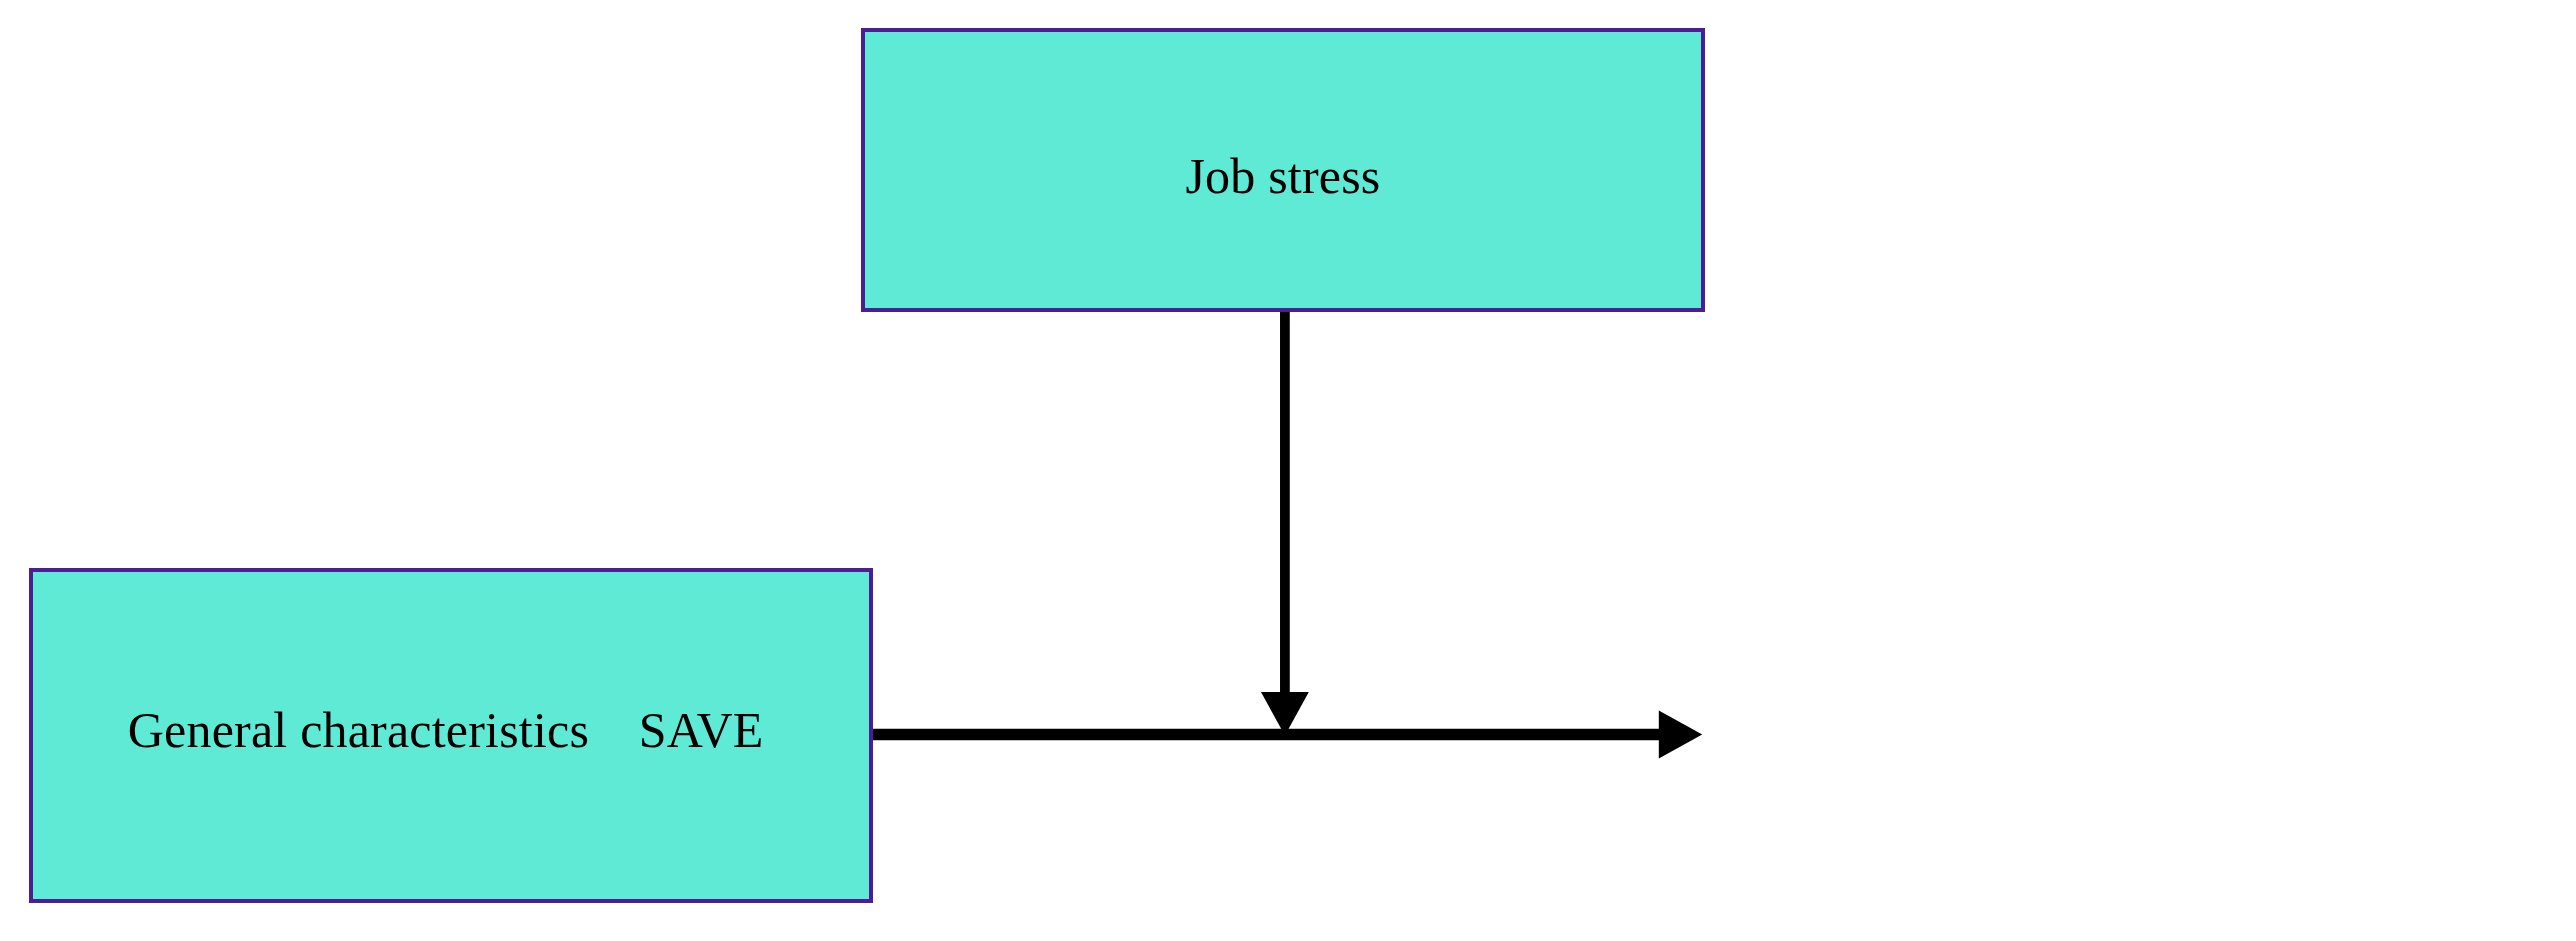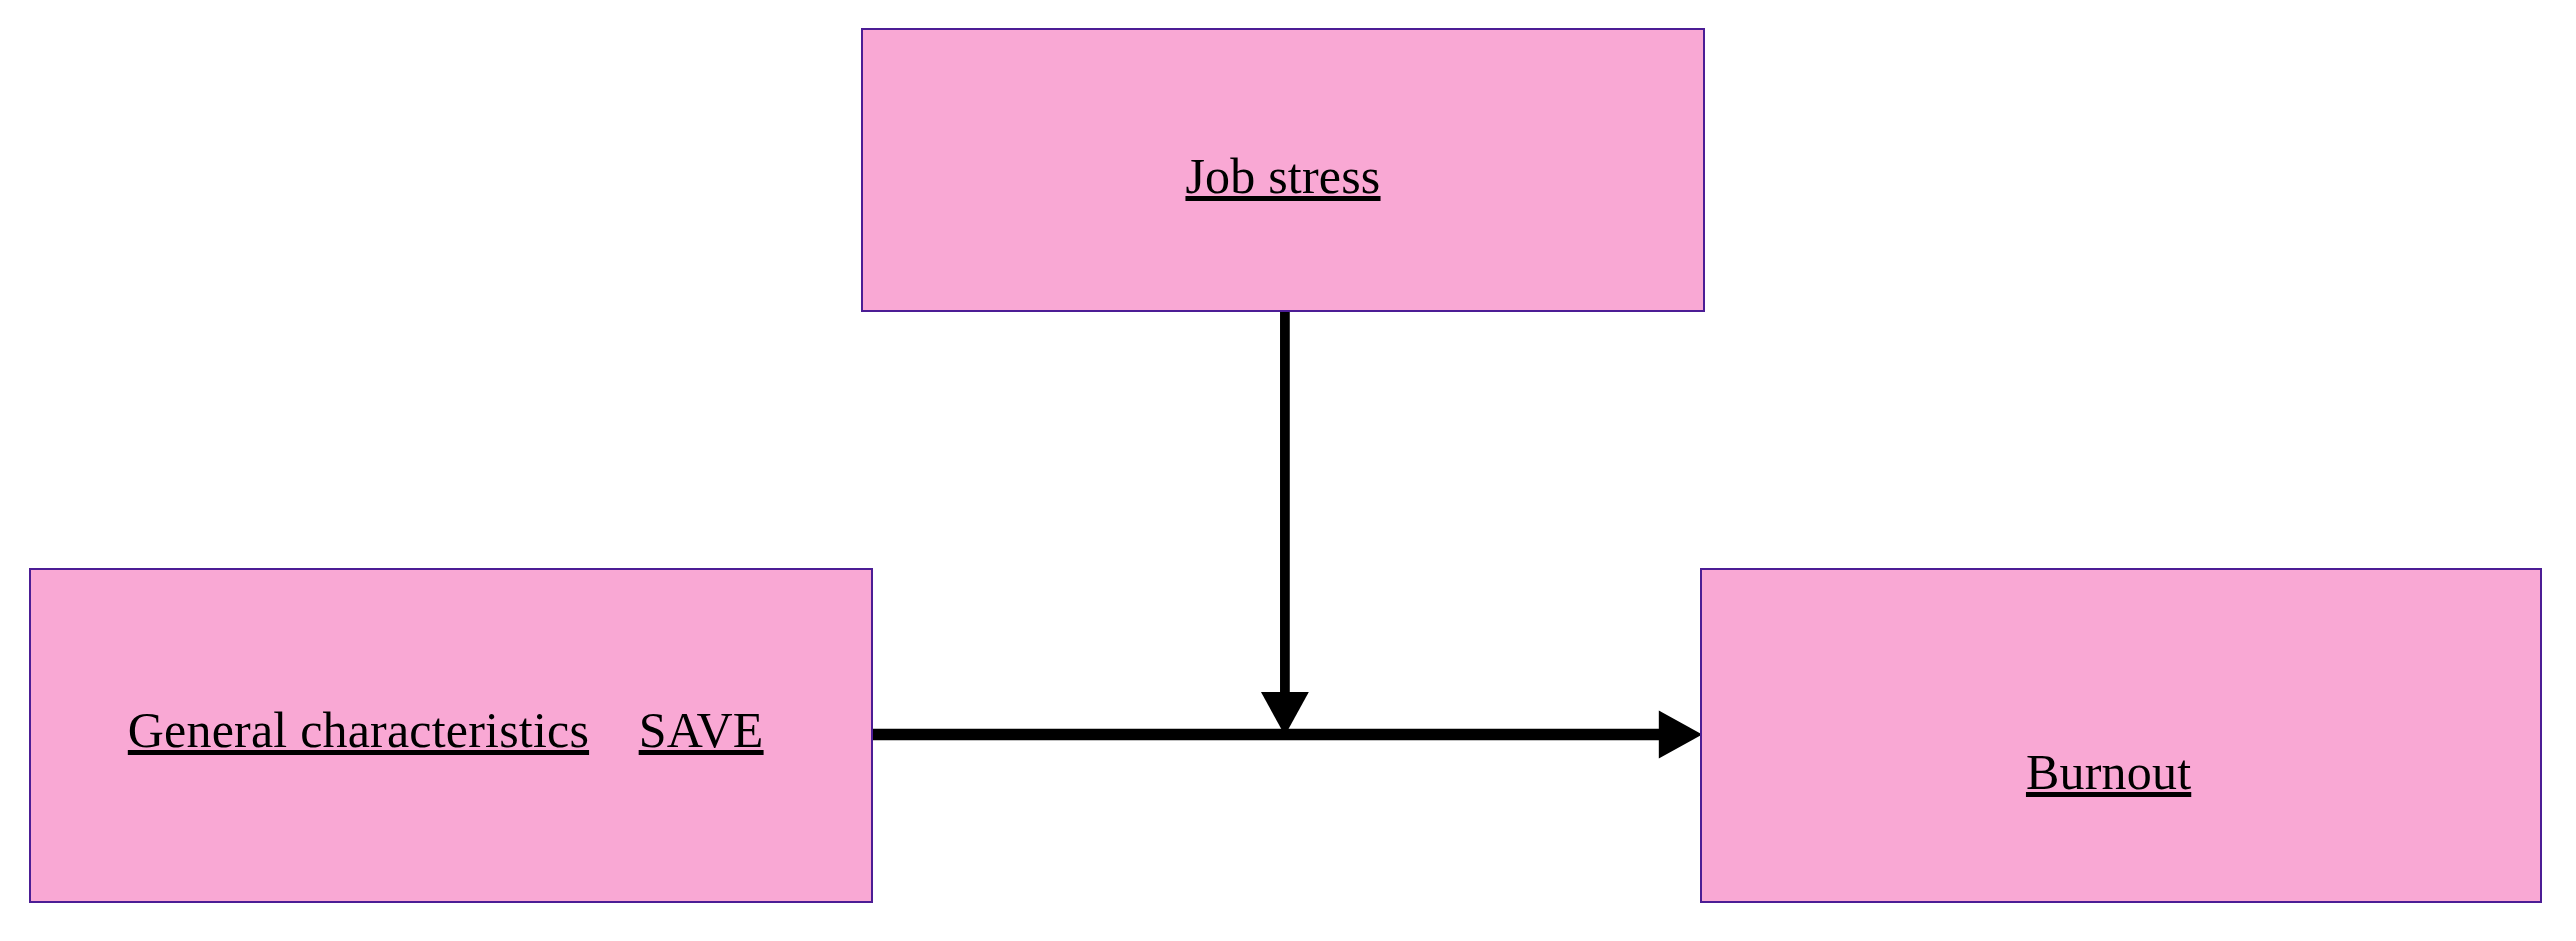--- a/index.html
+++ b/index.html
@@ -14,29 +14,28 @@
     background: #ffffff;
     overflow: hidden;
     font-family: "Liberation Serif", "DejaVu Serif", serif;
     color: #000000;
   }
 
   
   .node {
     position: absolute;
     box-sizing: border-box;
-    background: #f9a8d4;
-    border: 2px solid #4c1d95;
+    background: #5eead4;
+    border: 4px solid #4c1d95;
     display: flex;
     flex-direction: column;
     align-items: center;
     justify-content: center;
     text-align: center;
     line-height: 1.05;
-    text-decoration: underline;
   }
   .node .label {
     font-size: 50px;
     font-weight: 400;
     letter-spacing: 0.2px;
     white-space: nowrap;
   }
 
   #node-job-stress {
     left: 861px;
@@ -104,18 +103,15 @@
     <span class="label">Job stress</span>
   </div>
 
   <div class="node" id="node-general-characteristics">
     <div class="label-stack">
       <span class="label line1">General characteristics</span>
       <span class="label line2">SAVE</span>
     </div>
   </div>
 
-  <div class="node" id="node-burnout">
-    <span class="label">Burnout</span>
-  </div>
 
 </div>
 
 
 </body></html>

